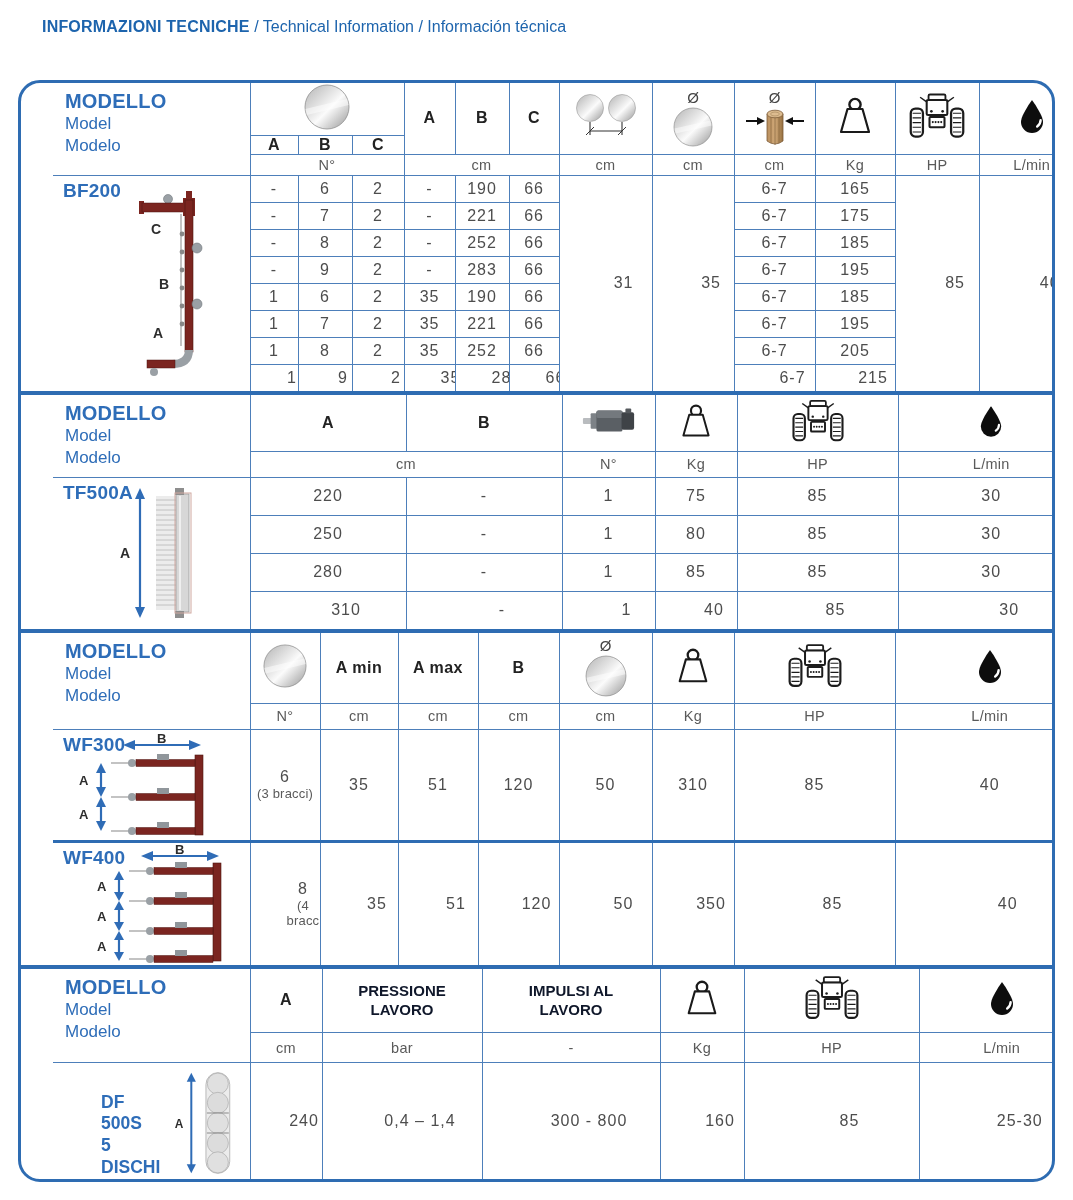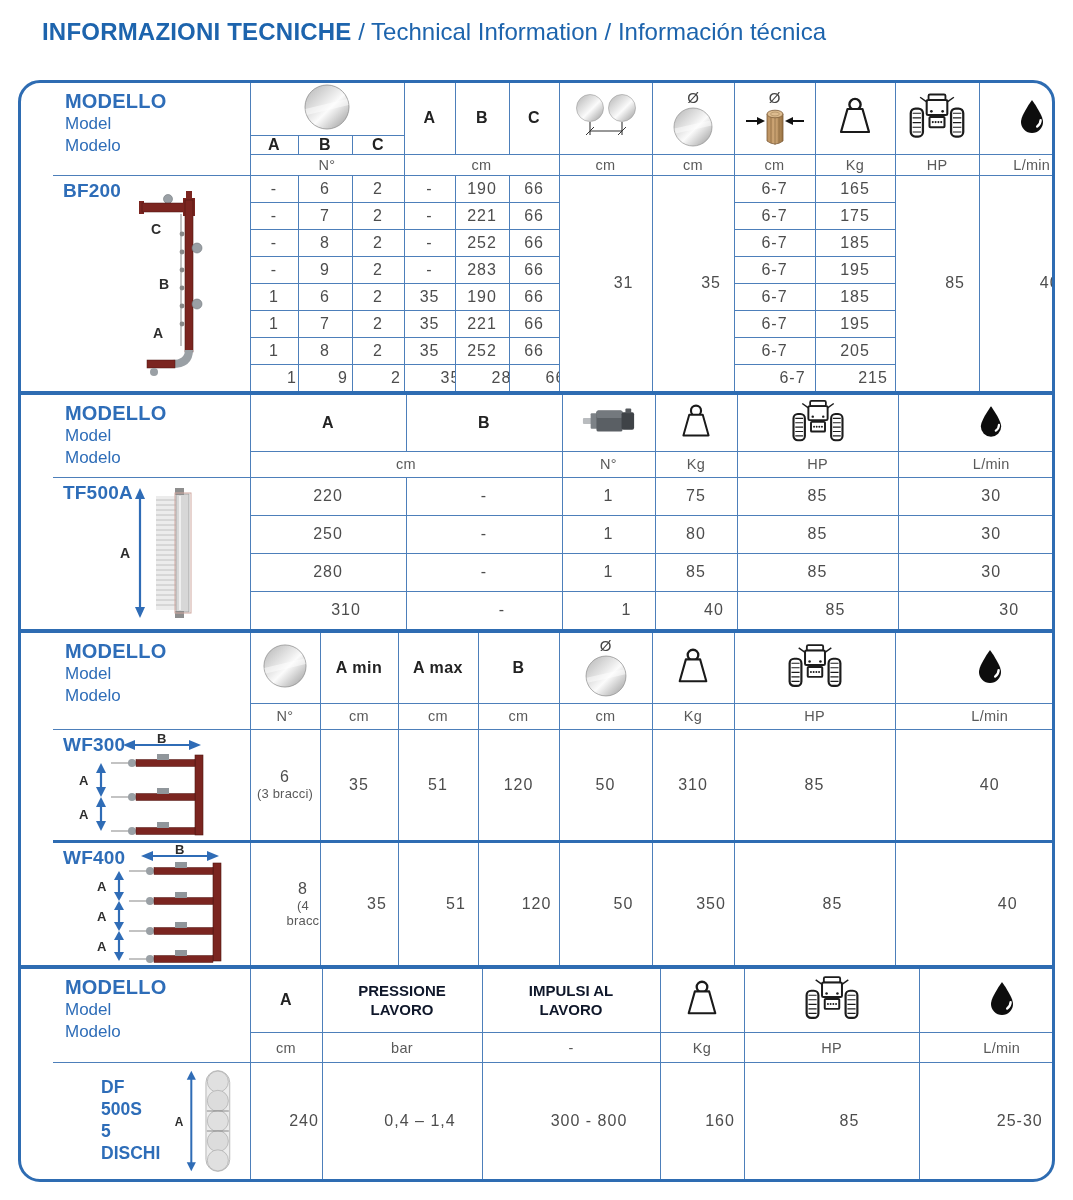--- a/index.html
+++ b/index.html
@@ -1,21 +1,21 @@
 <!DOCTYPE html>
 <html><head>
 <meta charset="utf-8">
 <style>
   * { box-sizing: border-box; margin: 0; padding: 0; }
   html,body { background:#fff; }
   body {
     width:1073px; height:1200px; position:relative;
     font-family:"Liberation Sans", sans-serif;
   }
-  .title { position:absolute; left:42px; top:18px; font-size:24px; color:#1d64ad; white-space:nowrap; }
+  .title { position:absolute; left:42px; top:18px; font-size:16px; color:#1d64ad; white-space:nowrap; }
   .title .tmain { font-weight:bold; letter-spacing:.2px; }
   .title .trest { font-weight:normal; }
 
   .frame {
     position:absolute; left:18px; top:80px; width:1037px;
     border:3px solid #2e6cb2; border-radius:22px; overflow:hidden; background:#fff;
   }
   .divider { height:4px; background:#2e6cb2; }
 
   table { border-collapse:collapse; table-layout:fixed; width:100%;margin-left:32px; }
@@ -38,21 +38,21 @@
 
   .colL { font-weight:bold; color:#222; font-size:16px; letter-spacing:.5px; }
   .colL2 { font-weight:bold; color:#0f172a; font-size:15px; line-height:1.3; }
   .unit { color:#5a5a5a; font-size:14.5px; font-weight:normal; letter-spacing:.3px; }
   .dv { letter-spacing:1px; color:#4d4d4d; }
   .small-note { font-size:13px; color:#5a5a5a; letter-spacing:.2px; }
 
   .model-cell { position:relative; vertical-align:top; text-align:left; }
   .mwrap { position:relative; width:100%; display:flex; align-items:center; justify-content:center; }
   .mname { position:absolute; top:4px; left:10px; color:#2e6db8; font-weight:bold; font-size:19px; letter-spacing:.2px; z-index:2; }
-  .df-cell { display:flex; align-items:center; justify-content:flex-start; padding-left:12px; gap:4px; height:116px; }
+  .df-cell { display:flex; align-items:flex-end; justify-content:flex-start; padding-left:12px; gap:4px; height:116px; }
   .df-name { color:#2e6db8; font-weight:bold; font-size:17.5px; line-height:1.25; text-align:left; }
 
   .stack { display:flex; flex-direction:column; align-items:center; justify-content:center; line-height:1; }
   .phi { color:#444; font-size:15px; line-height:1; margin-bottom:2px; }
   svg text { font-family:"Liberation Sans", sans-serif; }
 </style>
 </head>
 <body>
 
 <svg width="0" height="0" style="position:absolute">

